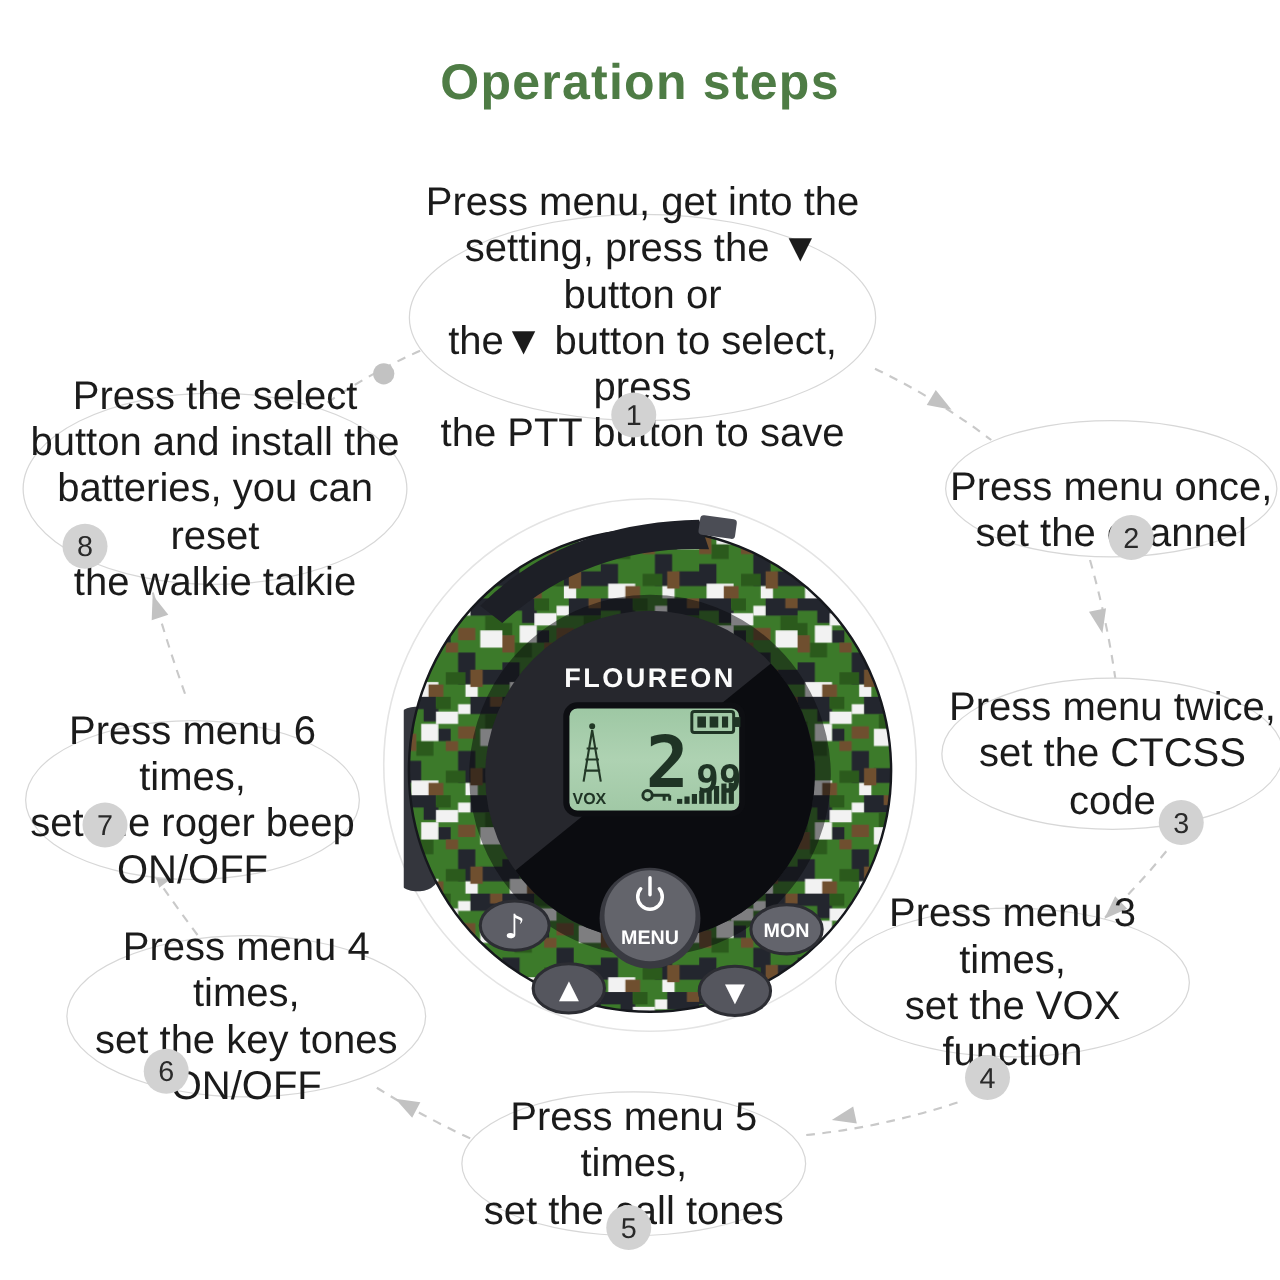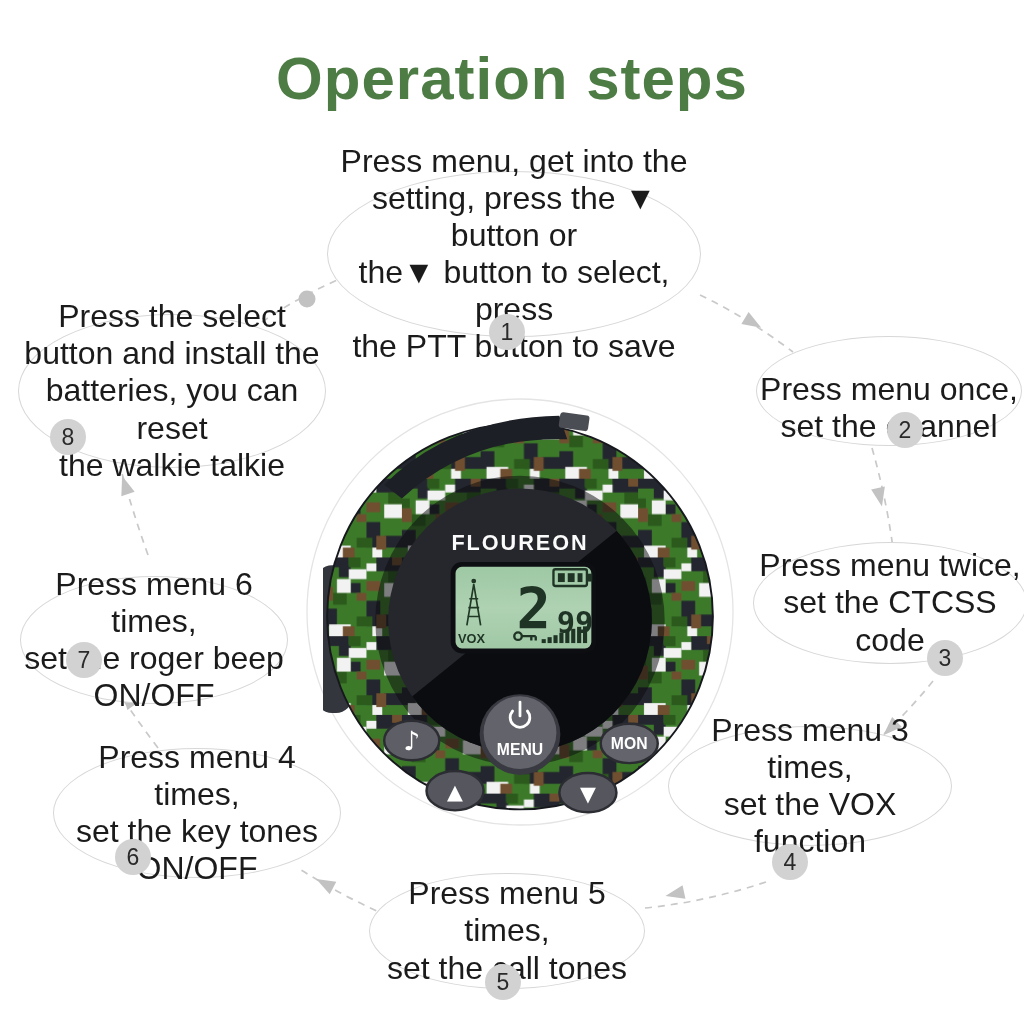--- a/index.html
+++ b/index.html
@@ -3,21 +3,21 @@
 <meta charset="utf-8">
 <style>
   html,body{margin:0;padding:0;}
   body{
     width:1024px;height:1024px;position:relative;overflow:hidden;
     background:#ffffff;
     font-family:"Liberation Sans","DejaVu Sans",sans-serif;
   }
   .page-title{
     position:absolute;left:0;top:44px;width:1024px;
-    text-align:center;font-size:60px;font-weight:bold;
+    text-align:center;font-size:40px;font-weight:bold;
     color:#4e7c45;letter-spacing:1px;
   }
   .bubble{
     position:absolute;border-radius:50%;
     background:#ffffff;border:1px solid #d7d7d7;
     display:flex;align-items:center;justify-content:center;
     z-index:2;
   }
   .bubble span{
     display:block;text-align:center;white-space:pre-line;

